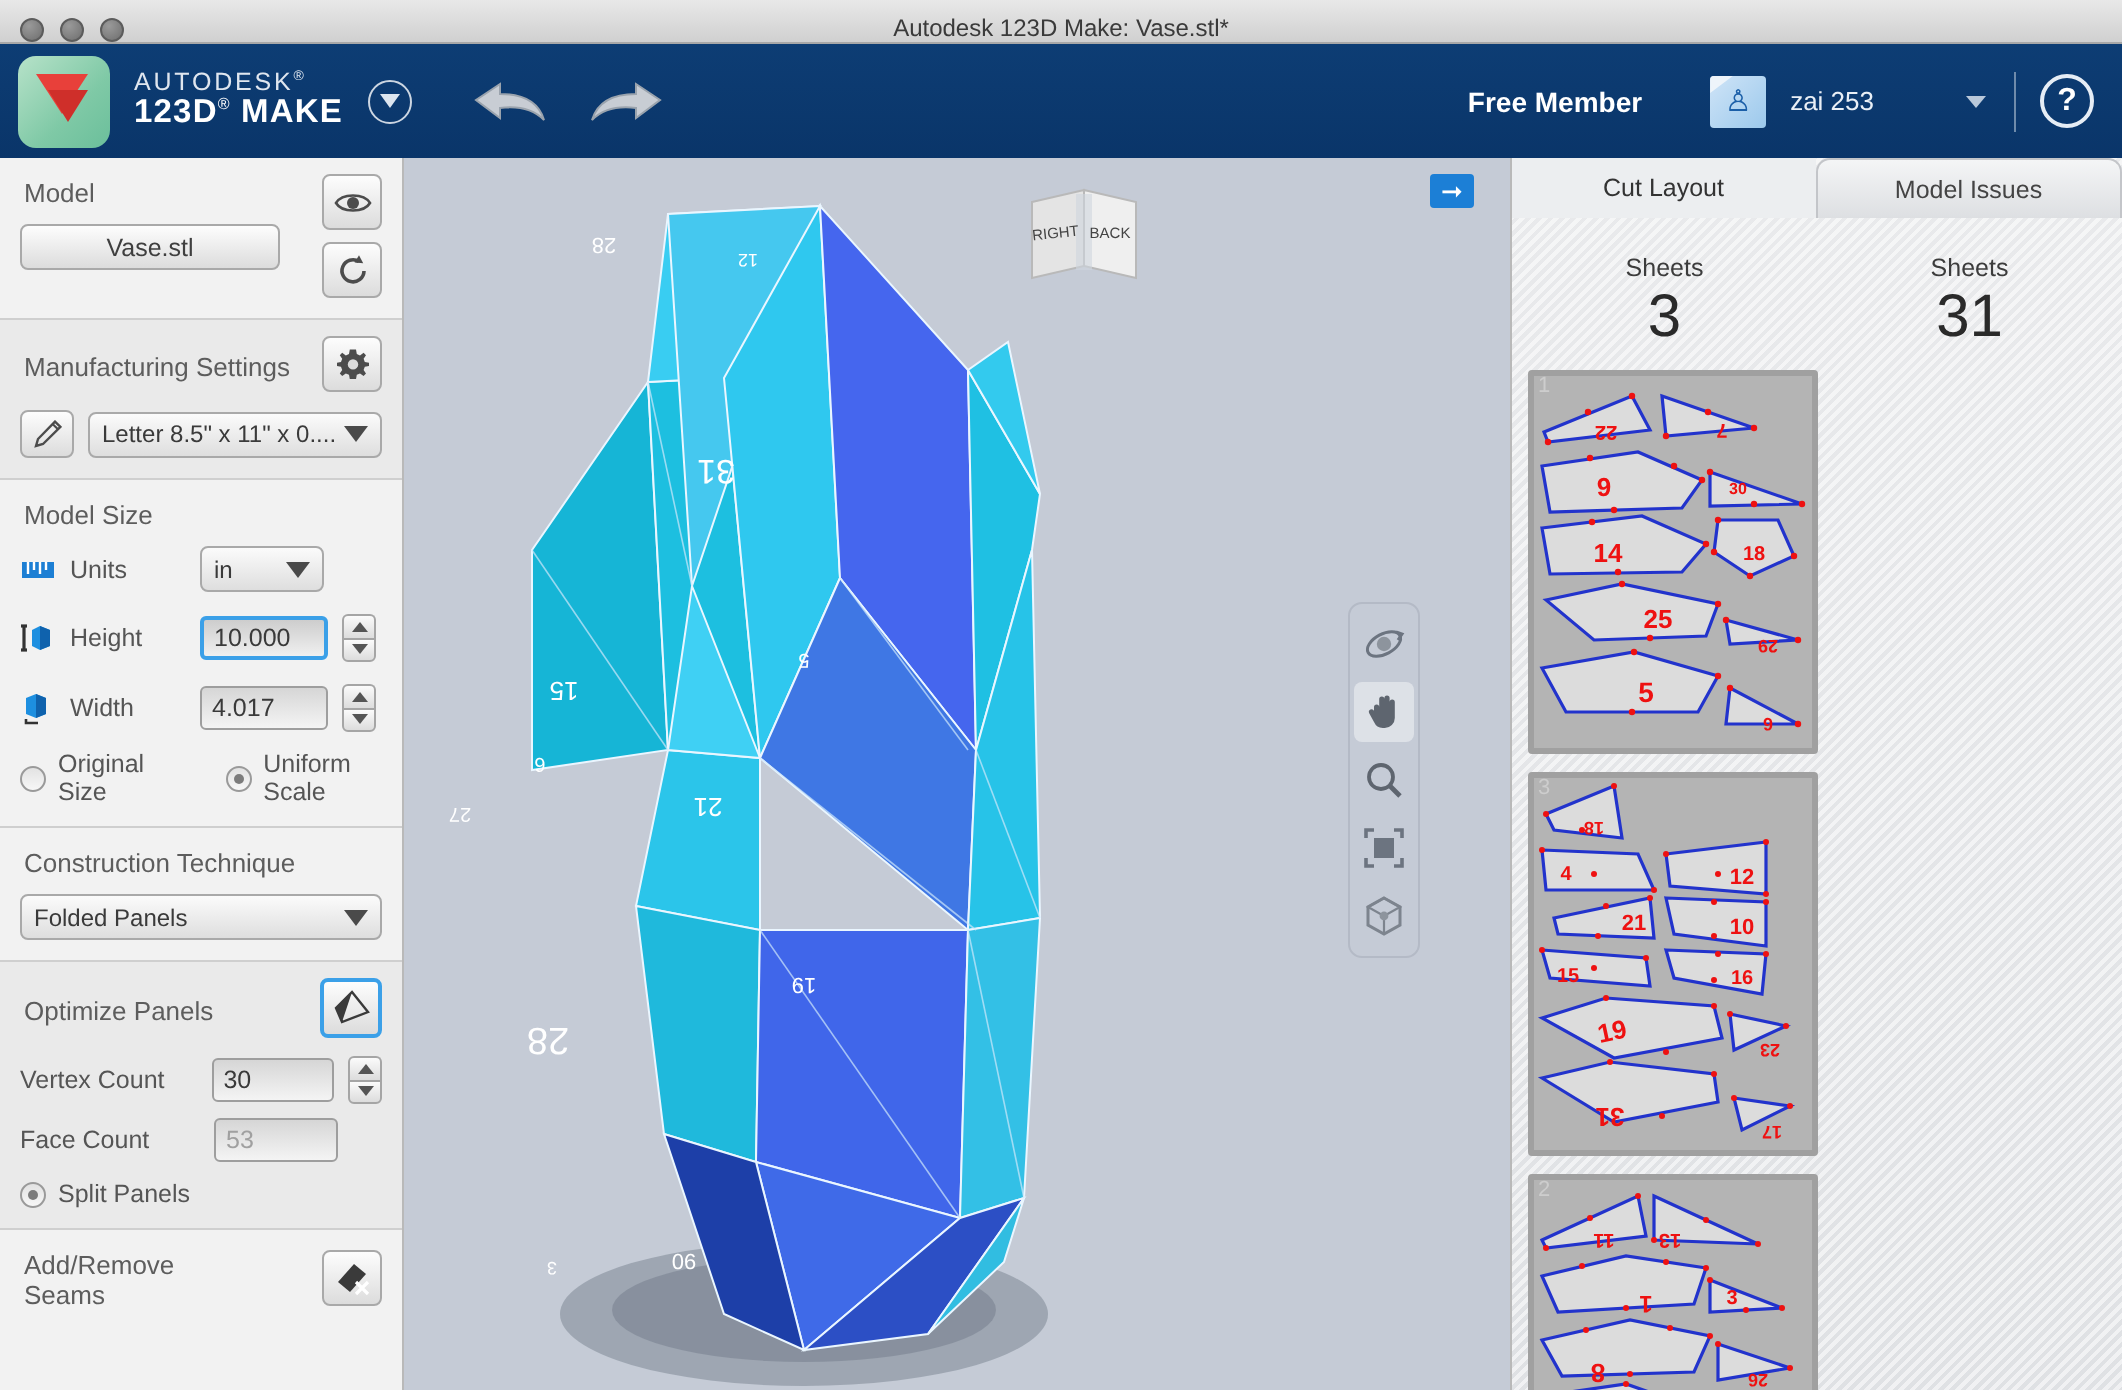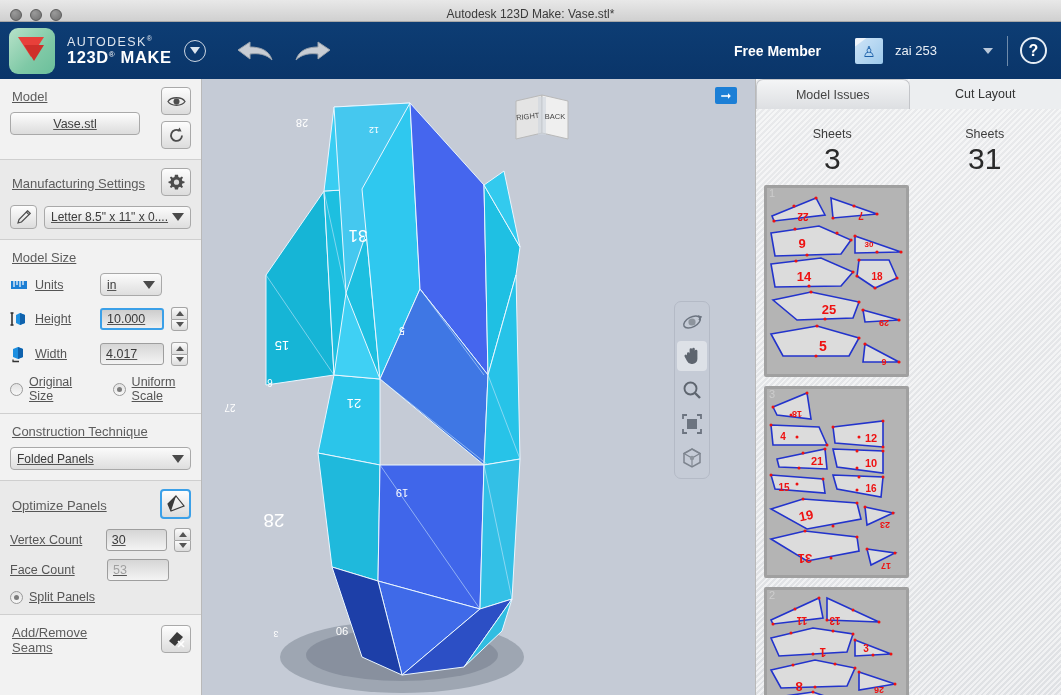--- a/index.html
+++ b/index.html
@@ -105,21 +105,21 @@
   .body-row { display: flex; height: 616px; width: 100%; }
 
   
   .sidebar {
     width: 202px; flex: none; background: #f2f2f2;
     border-right: 1px solid #b9b9b9;
     display: flex; flex-direction: column;
     font-size: 12.5px; color: #555;
     overflow: hidden;
   }
-  .sb-section { border-bottom: 1px solid #cfcfcf; padding: 8px 10px 10px 10px; text-decoration: underline; }
+  .sb-section { border-bottom: 1px solid #cfcfcf; padding: 8px 10px 10px 10px; }
   .sb-section.alt { background: #eaeaea; }
   .sb-title { font-size: 13px; color: #5d5d5d; margin: 2px 0 8px 2px; }
   .sb-row { display: flex; align-items: center; gap: 7px; margin-bottom: 7px; }
   .sb-row:last-child { margin-bottom: 0; }
 
   .gbtn {
     background: linear-gradient(180deg,#fdfdfd,#dcdcdc);
     border: 1px solid #a9a9a9; border-radius: 4px;
     display: flex; align-items: center; justify-content: center;
     color: #4c4c4c;
@@ -546,22 +546,22 @@
         <text x="72" y="435" font-size="19" transform="rotate(180 72 435)">28</text>
         <text x="200" y="410" font-size="11" transform="rotate(180 200 410)">19</text>
         <text x="74" y="552" font-size="9" transform="rotate(180 74 552)">3</text>
         <text x="140" y="548" font-size="11" transform="rotate(180 140 548)">90</text>
       </g>
     </svg>
   </div>
 
   <div class="rightpanel">
     <div class="tabs">
+      <div class="tab active">Cut Layout</div>
       <div class="tab inactive">Model Issues</div>
-      <div class="tab active">Cut Layout</div>
     </div>
 
     <div class="stats">
       <div class="stat">
         <div class="cap">Sheets</div>
         <div class="num">3</div>
       </div>
       <div class="stat">
         <div class="cap">Sheets</div>
         <div class="num">31</div>

